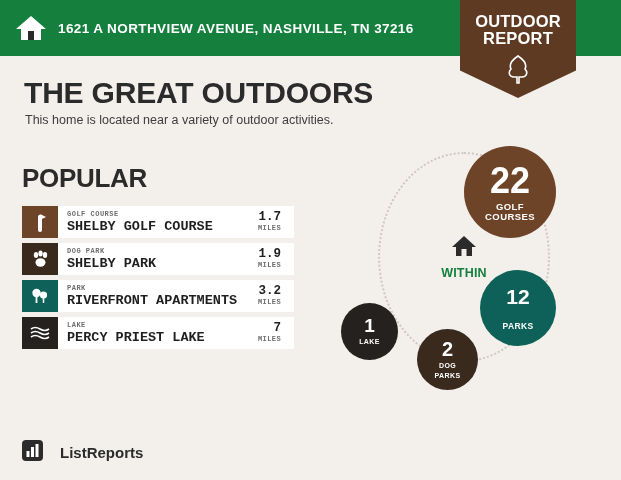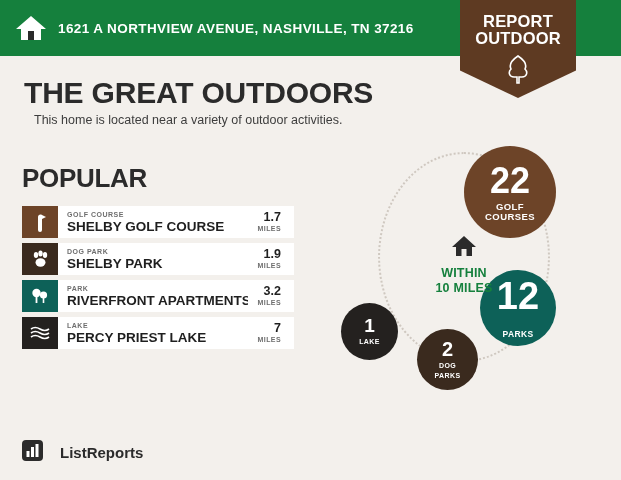--- a/index.html
+++ b/index.html
@@ -69,21 +69,21 @@
   .main-title {
     position: absolute;
     left: 24px; top: 76px;
     font-size: 30px;
     font-weight: bold;
     color: #2b2b2b;
     letter-spacing: -0.2px;
   }
   .subtitle {
     position: absolute;
-    left: 34px; top: 113px;
+    left: 25px; top: 113px;
     font-size: 12.5px;
     color: #3d3d3d;
   }
   .popular-title {
     position: absolute;
     left: 22px; top: 163px;
     font-size: 26px;
     font-weight: bold;
     color: #2b2b2b;
     letter-spacing: -0.3px;
@@ -94,20 +94,21 @@
     left: 22px; top: 206px;
     width: 272px;
   }
   .poi-row {
     position: relative;
     height: 32px;
     margin-bottom: 5px;
     background: #ffffff;
     display: flex;
     align-items: center;
+    font-family: Liberation Mono, monospace;
   }
   .poi-icon {
     width: 36px; height: 32px;
     flex: 0 0 36px;
     display: flex; align-items: center; justify-content: center;
   }
   .poi-text {
     flex: 1 1 auto;
     padding-left: 9px;
     overflow: hidden;
@@ -174,21 +175,21 @@
     width: 92px; height: 92px;
     background: #6d4428;
   }
   .b-golf .num { font-size: 36px; margin-bottom: 3px; }
   .b-golf .lbl { font-size: 9.5px; }
   .b-parks {
     left: 160px; top: 140px;
     width: 76px; height: 76px;
     background: #0d6158;
   }
-  .b-parks .num { font-size: 38px; margin-bottom: 14px; }
+  .b-parks .num { font-size: 21px; margin-bottom: 14px; }
   .b-parks .lbl { font-size: 8.5px; }
   .b-dog {
     left: 97px; top: 199px;
     width: 61px; height: 61px;
     background: #3a2a1e;
   }
   .b-dog .num { font-size: 20px; margin-bottom: 2px; }
   .b-dog .lbl { font-size: 7px; }
   .b-lake {
     left: 21px; top: 173px;
@@ -245,22 +246,22 @@
         <path d="M16 2 L31 15 L26 15 L26 26 L6 26 L6 15 L1 15 Z" fill="#ffffff"></path>
         <rect x="13" y="17" width="6" height="9" fill="#2b2b2b"></rect>
       </svg>
     </span>
     <span class="address">1621 A NORTHVIEW AVENUE, NASHVILLE, TN 37216</span>
   </div>
 
   <div class="badge">
     <div class="badge-shape"></div>
     <div class="badge-title">
+      <div>OUTDOOR</div>
       <div>REPORT</div>
-      <div>OUTDOOR</div>
     </div>
     <span class="badge-tree">
       <svg width="26" height="30" viewBox="0 0 26 30">
         <path d="M13 2 C7 6 4 11 6 15 C3 18 4 23 9 23 L12 23 L12 29 L14 29 L14 23 L17 23 C22 23 23 18 20 15 C22 11 19 6 13 2 Z" fill="none" stroke="#ffffff" stroke-width="1.6"></path>
       </svg>
     </span>
   </div>
 
   <div class="main-title">THE GREAT OUTDOORS</div>
   <div class="subtitle">This home is located near a variety of outdoor activities.</div>
@@ -369,21 +370,20 @@
     </div>
 
     <div class="center-block">
       <div class="center-home">
         <svg width="26" height="22" viewBox="0 0 26 22">
           <path d="M13 1 L25 12 L21 12 L21 21 L5 21 L5 12 L1 12 Z" fill="#2b2b2b"></path>
           <rect x="10.5" y="14" width="5" height="7" fill="#f3f0ec"></rect>
         </svg>
       </div>
       <div class="center-text">WITHIN</div>
-      <div class="center-text">10 MILES</div>
     </div>
   </div>
 
   <div class="footer-logo">
     <span>
       <svg width="21" height="21" viewBox="0 0 21 21">
         <rect x="0" y="0" width="21" height="21" rx="4" fill="#2b2b2b"></rect>
         <rect x="4.5" y="11" width="3" height="6" fill="#ffffff"></rect>
         <rect x="9" y="7" width="3" height="10" fill="#ffffff"></rect>
         <rect x="13.5" y="4" width="3" height="13" fill="#ffffff"></rect>

